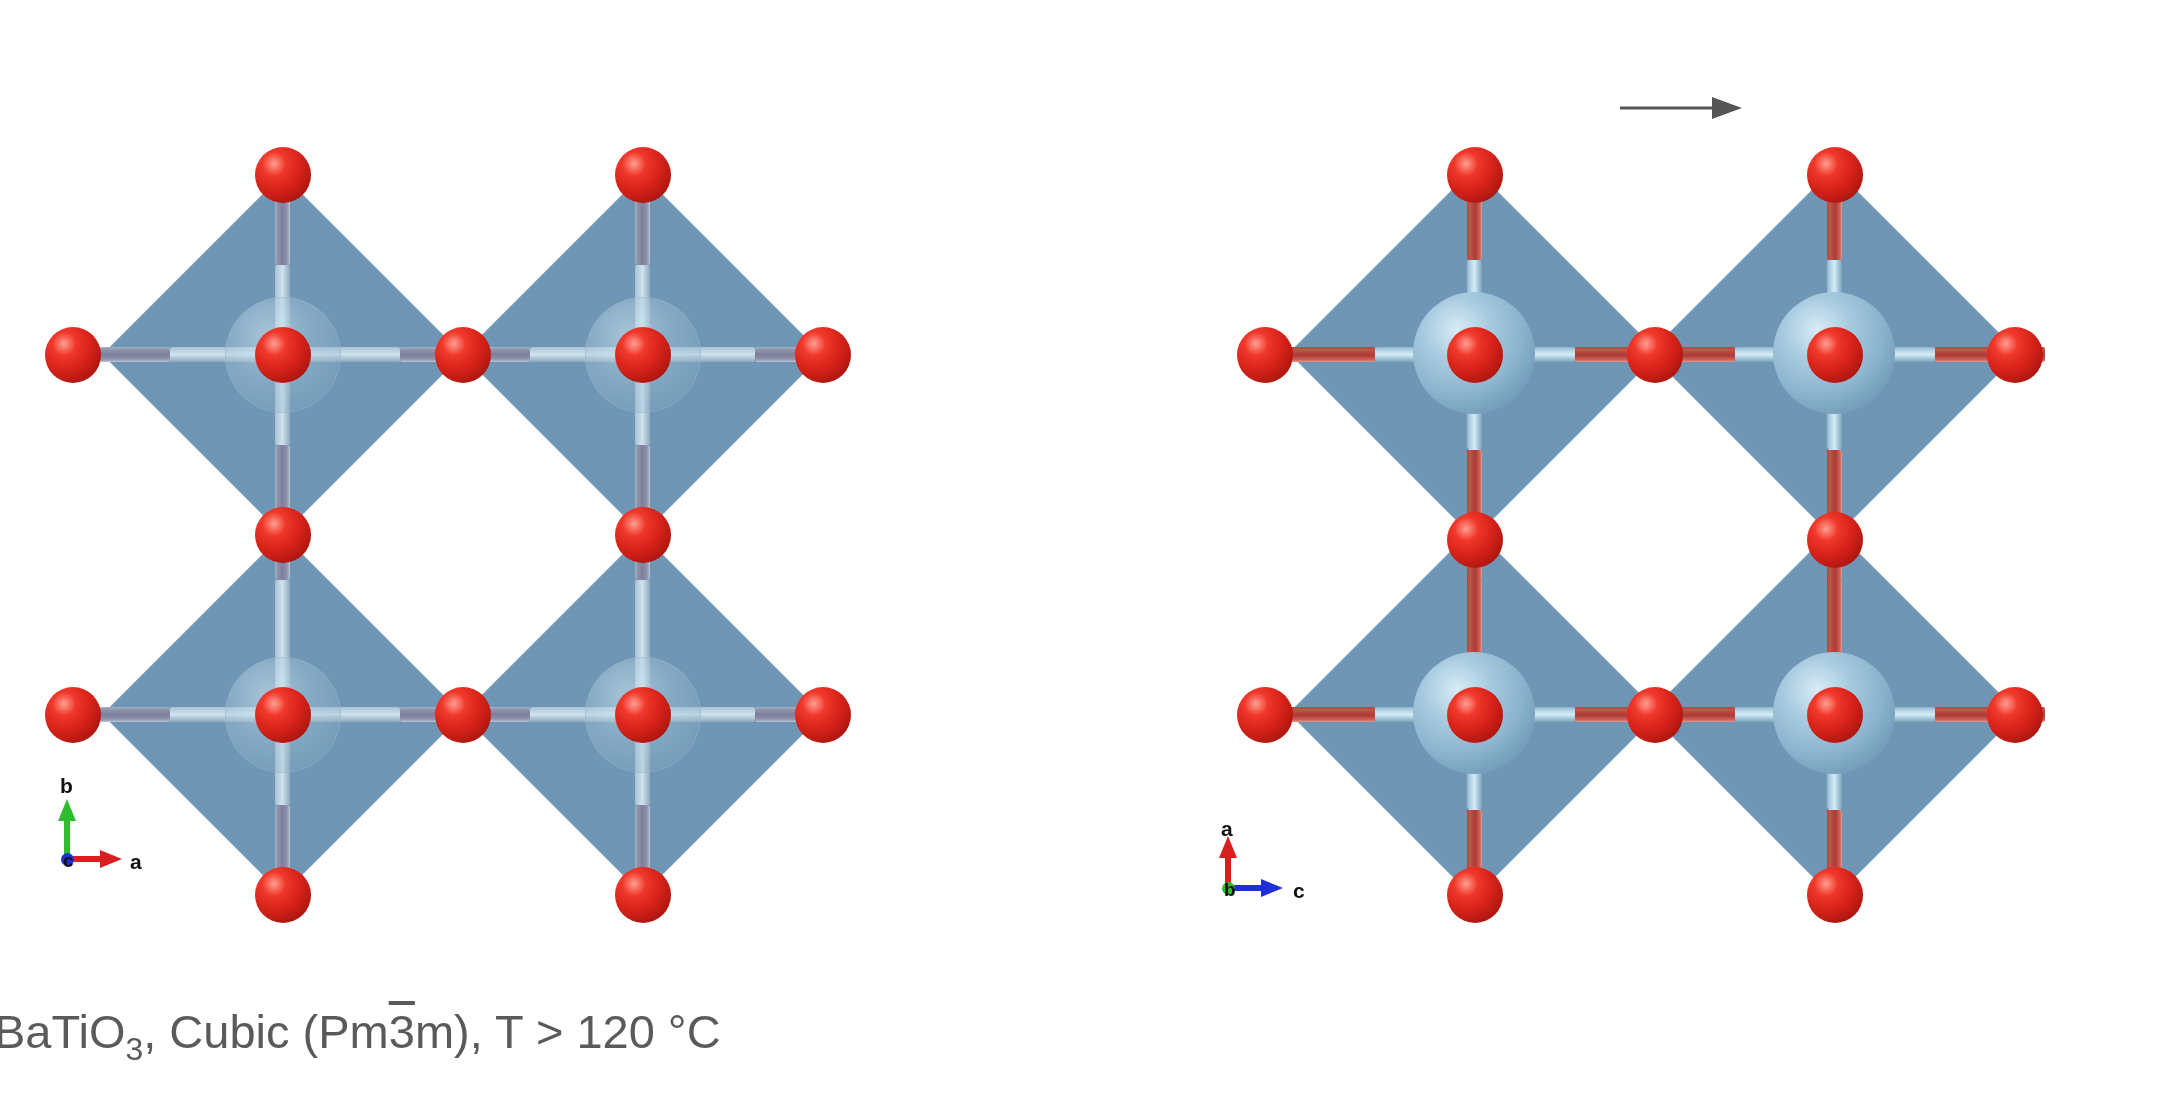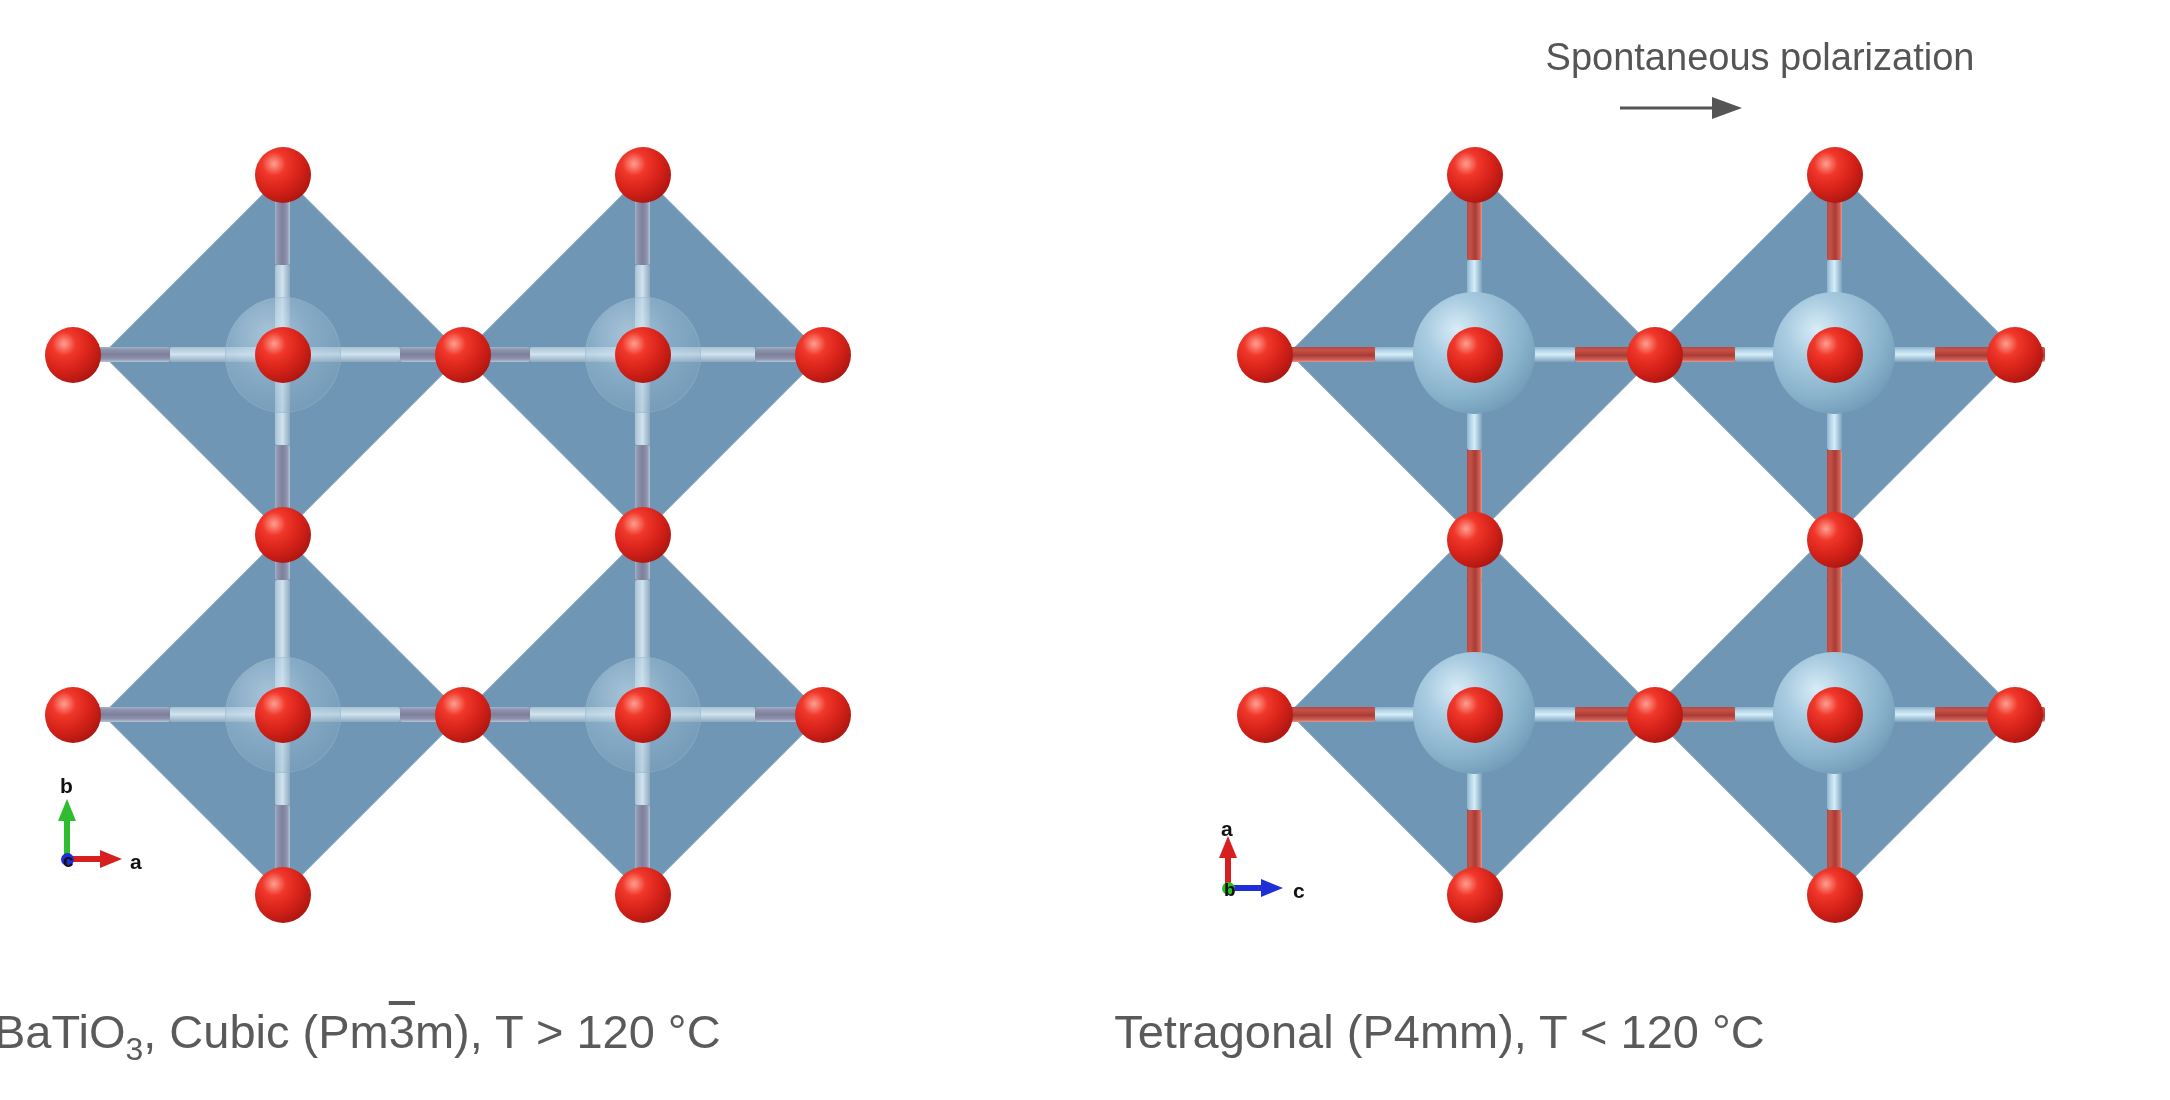--- a/index.html
+++ b/index.html
@@ -363,25 +363,21 @@
         <line x1="28" y1="70" x2="62" y2="70" stroke="#1f2fd8" stroke-width="6"></line>
         <polygon points="80,70 58,61 58,79" fill="#1f2fd8"></polygon>
       </svg>
       <div class="axis-origin" style="left:19px; top:64px; background:#2fbd2f;"></div>
       <span class="axis-origin-letter" style="left:21px; top:62px;">b</span>
       <span class="axis-label" style="left:90px; top:62px;">c</span>
     </div>
 
   </div>
 
-  <div class="caption" style="left:-188px; top:1008px; width:1085px; text-align:center;">
-    <span>Tetragonal (P4mm), T &lt; 120 °C</span>
-  </div>
 
 </div>
 
 <div id="polarization-annotation">
-  <div id="polarization-label">Spontaneous polarization</div>
   <svg width="620" height="60" style="position:absolute; left:0; top:44px;">
     <line x1="170" y1="26" x2="265" y2="26" stroke="#555555" stroke-width="3"></line>
     <polygon points="292,26 262,15 262,37" fill="#555555"></polygon>
   </svg>
 </div>
 
 </body></html>

